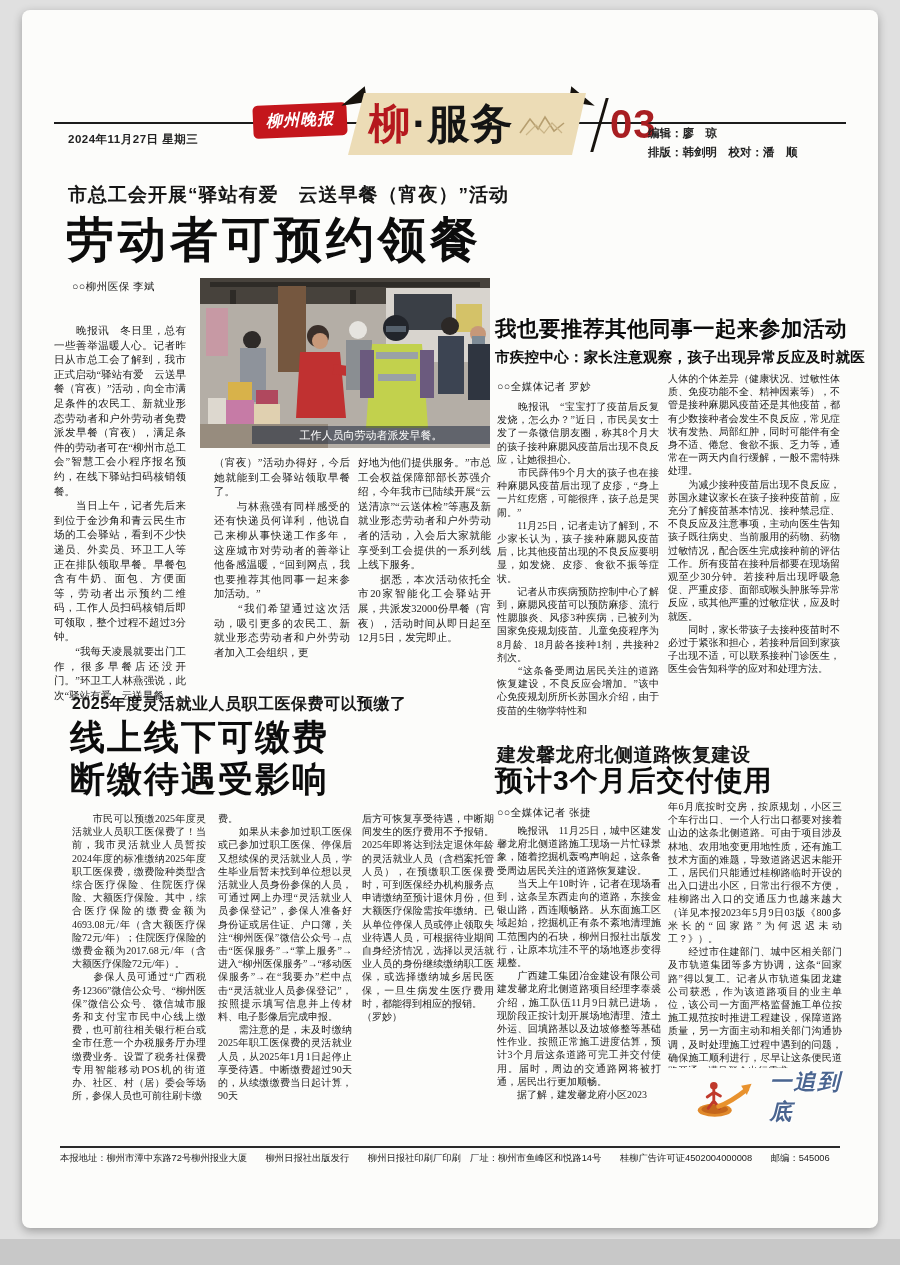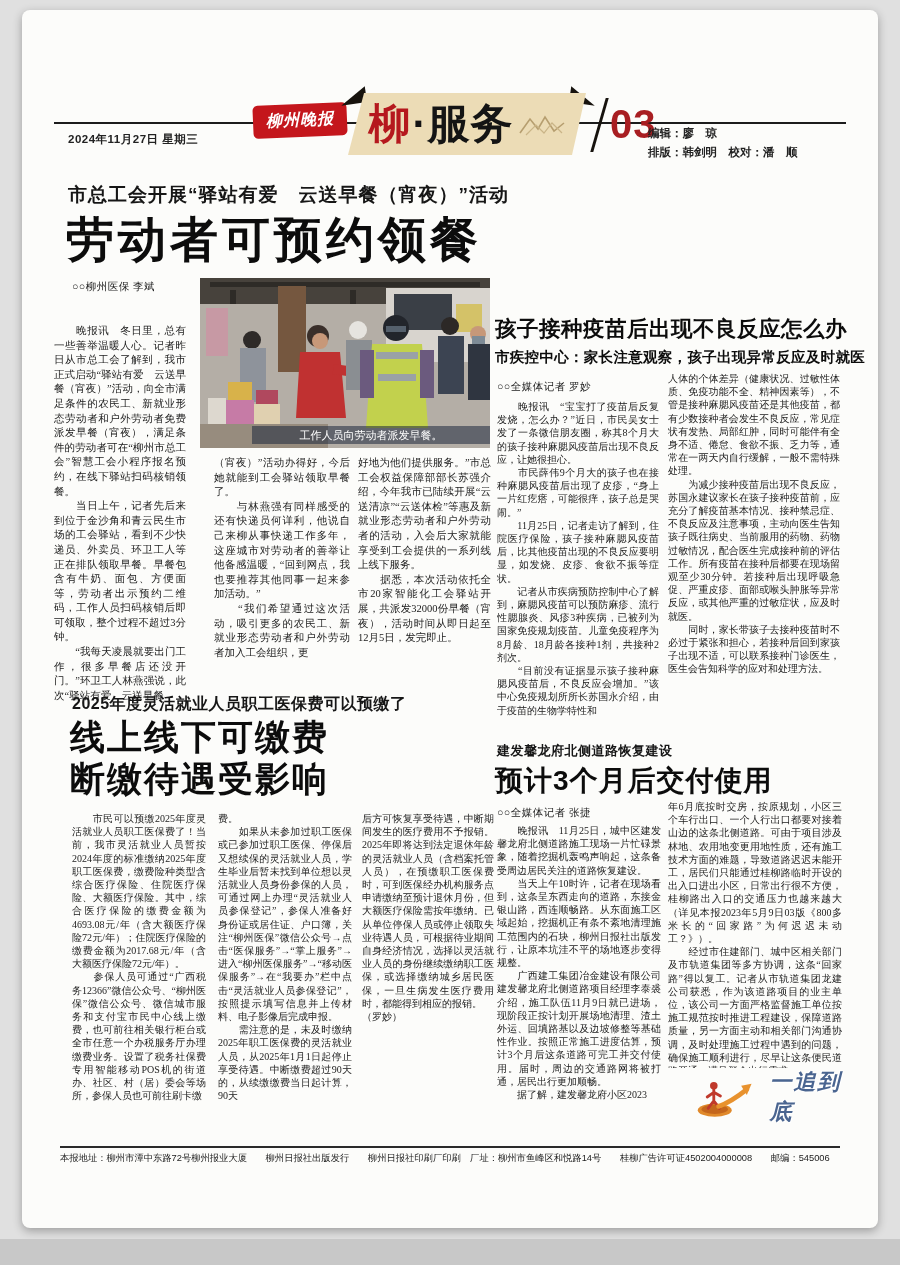--- a/index.html
+++ b/index.html
@@ -158,29 +158,29 @@
   <div class="col body-a" style="left:192px; top:446px; width:136px; height:244px;">
       <p class="para">（宵夜）”活动办得好，今后她就能到工会驿站领取早餐了。</p>
       <p class="para">　　与林燕强有同样感受的还有快递员何详利，他说自己来柳从事快递工作多年，这座城市对劳动者的善举让他备感温暖，“回到网点，我也要推荐其他同事一起来参加活动。”</p>
       <p class="para">　　“我们希望通过这次活动，吸引更多的农民工、新就业形态劳动者和户外劳动者加入工会组织，更</p>
     </div>
   <div class="col body-a" style="left:336px; top:446px; width:133px; height:244px;">
       <p class="para">好地为他们提供服务。”市总工会权益保障部部长苏强介绍，今年我市已陆续开展“云送清凉”“云送体检”等惠及新就业形态劳动者和户外劳动者的活动，入会后大家就能享受到工会提供的一系列线上线下服务。</p>
       <p class="para">　　据悉，本次活动依托全市20家智能化工会驿站开展，共派发32000份早餐（宵夜），活动时间从即日起至12月5日，发完即止。</p>
     </div>
 
-  <div class="headline" style="left:473px; top:304px; font-size:21.5px; letter-spacing:.5px;">孩子接种疫苗后出现不良反应怎么办</div>
+  <div class="headline" style="left:473px; top:304px; font-size:21.5px; letter-spacing:.5px;">我也要推荐其他同事一起来参加活动</div>
   <div class="headline" style="left:473px; top:338px; font-size:14.5px; font-weight:700; letter-spacing:.3px;">市疾控中心：家长注意观察，孩子出现异常反应及时就医</div>
   <div class="byline" style="left:475px; top:370px;">○○全媒体记者 罗妙</div>
   <div class="col body-b" style="left:475px; top:390px; width:162px; height:330px;">
       <p class="para">　　晚报讯　“宝宝打了疫苗后反复发烧，怎么办？”近日，市民吴女士发了一条微信朋友圈，称其8个月大的孩子接种麻腮风疫苗后出现不良反应，让她很担心。</p>
       <p class="para">　　市民薛伟9个月大的孩子也在接种麻腮风疫苗后出现了皮疹，“身上一片红疙瘩，可能很痒，孩子总是哭闹。”</p>
-      <p class="para">　　11月25日，记者走访了解到，住院医疗保险，孩子接种麻腮风疫苗后，比其他疫苗出现的不良反应要明显，如发烧、皮疹、食欲不振等症状。</p>
+      <p class="para">　　11月25日，记者走访了解到，不少家长认为，孩子接种麻腮风疫苗后，比其他疫苗出现的不良反应要明显，如发烧、皮疹、食欲不振等症状。</p>
       <p class="para">　　记者从市疾病预防控制中心了解到，麻腮风疫苗可以预防麻疹、流行性腮腺炎、风疹3种疾病，已被列为国家免疫规划疫苗。儿童免疫程序为8月龄、18月龄各接种1剂，共接种2剂次。</p>
-      <p class="para">　　“目前没有证据显示孩子接种麻腮风疫苗后，不良反应会增加。”该中心免疫规划所所长苏国永介绍，由于疫苗的生物学特性和</p>
+      <p class="para">　　“这条备受周边居民关注的道路恢复建设，不良反应会增加。”该中心免疫规划所所长苏国永介绍，由于疫苗的生物学特性和</p>
     </div>
   <div class="col body-b" style="left:646px; top:362px; width:172px; height:356px;">
       <p class="para">人体的个体差异（健康状况、过敏性体质、免疫功能不全、精神因素等），不管是接种麻腮风疫苗还是其他疫苗，都有少数接种者会发生不良反应，常见症状有发热、局部红肿，同时可能伴有全身不适、倦怠、食欲不振、乏力等，通常在一两天内自行缓解，一般不需特殊处理。</p>
       <p class="para">　　为减少接种疫苗后出现不良反应，苏国永建议家长在孩子接种疫苗前，应充分了解疫苗基本情况、接种禁忌症、不良反应及注意事项，主动向医生告知孩子既往病史、当前服用的药物、药物过敏情况，配合医生完成接种前的评估工作。所有疫苗在接种后都要在现场留观至少30分钟。若接种后出现呼吸急促、严重皮疹、面部或喉头肿胀等异常反应，或其他严重的过敏症状，应及时就医。</p>
       <p class="para">　　同时，家长带孩子去接种疫苗时不必过于紧张和担心，若接种后回到家孩子出现不适，可以联系接种门诊医生，医生会告知科学的应对和处理方法。</p>
     </div>
 
   <div class="kicker" style="left:50px; top:684px; font-size:16px; letter-spacing:.5px;">2025年度灵活就业人员职工医保费可以预缴了</div>
   <div class="headline" style="left:48px; top:706px; font-size:35px; letter-spacing:2px; line-height:42px;">
     <div>线上线下可缴费</div>
@@ -195,21 +195,21 @@
       <p class="para">　　如果从未参加过职工医保或已参加过职工医保、停保后又想续保的灵活就业人员，学生毕业后暂未找到单位想以灵活就业人员身份参保的人员，可通过网上办理“灵活就业人员参保登记”，参保人准备好身份证或居住证、户口簿，关注“柳州医保”微信公众号→点击“医保服务”→“掌上服务”→进入“柳州医保服务”→“移动医保服务”→在“我要办”栏中点击“灵活就业人员参保登记”，按照提示填写信息并上传材料、电子影像后完成申报。</p>
       <p class="para">　　需注意的是，未及时缴纳2025年职工医保费的灵活就业人员，从2025年1月1日起停止享受待遇。中断缴费超过90天的，从续缴缴费当日起计算，90天</p>
     </div>
   <div class="col body-b" style="left:340px; top:802px; width:132px; height:336px;">
     <div>
         <p class="para">后方可恢复享受待遇，中断期间发生的医疗费用不予报销。2025年即将达到法定退休年龄的灵活就业人员（含档案托管人员），在预缴职工医保费时，可到医保经办机构服务点申请缴纳至预计退休月份，但大额医疗保险需按年缴纳。已从单位停保人员或停止领取失业待遇人员，可根据待业期间自身经济情况，选择以灵活就业人员的身份继续缴纳职工医保，或选择缴纳城乡居民医保，一旦生病发生医疗费用时，都能得到相应的报销。</p>
       </div>
     <div class="sign-right body-b">（罗妙）</div>
   </div>
 
-  <div class="kicker" style="left:475px; top:732px; font-size:13px; letter-spacing:.5px;">建发馨龙府北侧道路恢复建设</div>
+  <div class="kicker" style="left:475px; top:732px; font-size:19px; letter-spacing:.5px;">建发馨龙府北侧道路恢复建设</div>
   <div class="headline" style="left:473px; top:752px; font-size:28px; letter-spacing:1px;">预计3个月后交付使用</div>
   <div class="byline" style="left:475px; top:796px;">○○全媒体记者 张捷</div>
   <div class="col body-b" style="left:475px; top:814px; width:164px; height:324px;">
       <p class="para">　　晚报讯　11月25日，城中区建发馨龙府北侧道路施工现场一片忙碌景象，随着挖掘机轰鸣声响起，这条备受周边居民关注的道路恢复建设。</p>
       <p class="para">　　当天上午10时许，记者在现场看到，这条呈东西走向的道路，东接金银山路，西连顺畅路。从东面施工区域起始，挖掘机正有条不紊地清理施工范围内的石块，柳州日报社出版发行，让原本坑洼不平的场地逐步变得规整。</p>
       <p class="para">　　广西建工集团冶金建设有限公司建发馨龙府北侧道路项目经理李泰裘介绍，施工队伍11月9日就已进场，现阶段正按计划开展场地清理、渣土外运、回填路基以及边坡修整等基础性作业。按照正常施工进度估算，预计3个月后这条道路可完工并交付使用。届时，周边的交通路网将被打通，居民出行更加顺畅。</p>
       <p class="para">　　据了解，建发馨龙府小区2023</p>
     </div>
   <div class="col body-b" style="left:646px; top:790px; width:174px; height:268px;">
       <p class="para">年6月底按时交房，按原规划，小区三个车行出口、一个人行出口都要对接着山边的这条北侧道路。可由于项目涉及林地、农用地变更用地性质，还有施工技术方面的难题，导致道路迟迟未能开工，居民们只能通过桂柳路临时开设的出入口进出小区，日常出行很不方便，桂柳路出入口的交通压力也越来越大（详见本报2023年5月9日03版《800多米长的“回家路”为何迟迟未动工？》）。</p>

